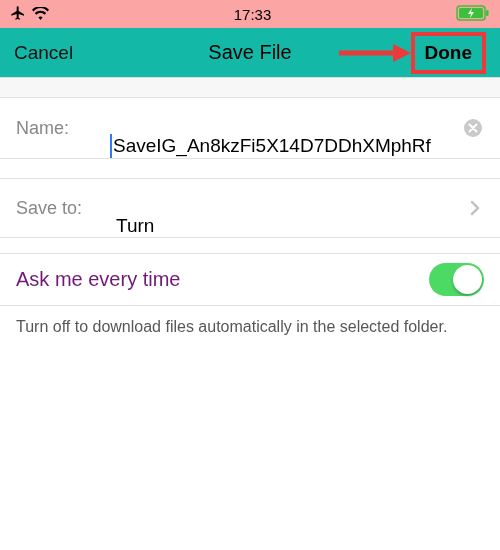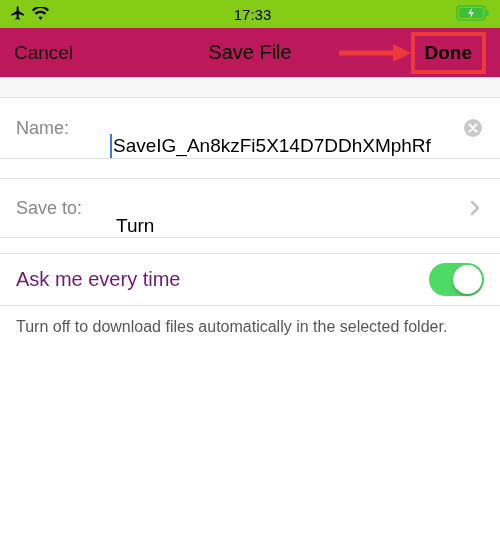--- a/index.html
+++ b/index.html
@@ -5,34 +5,34 @@
     * { margin: 0; padding: 0; box-sizing: border-box; -webkit-font-smoothing: antialiased; }
     body {
       font-family: -apple-system, 'Helvetica Neue', Helvetica, Arial, sans-serif;
       background: #fff;
       width: 500px;
       height: 550px;
       overflow: hidden;
     }
     .status-bar {
       height: 28px;
-      background: #84cc16;
+      background: #fca5a5;
       display: flex;
       align-items: center;
       justify-content: space-between;
       padding: 0 10px;
       font-size: 15px;
       font-weight: 500;
       color: #000;
     }
     .status-left { display: flex; align-items: center; gap: 6px; }
     .status-right { display: flex; align-items: center; }
     .nav-bar {
       height: 50px;
-      background: #be185d;
+      background: #14b8a6;
       border-bottom: 1px solid #ddd;
       display: flex;
       align-items: center;
       justify-content: space-between;
       padding: 0 14px;
       position: relative;
     }
     .nav-cancel { font-size: 19px; color: #111; font-weight: 400; }
     .nav-title {
       position: absolute;

